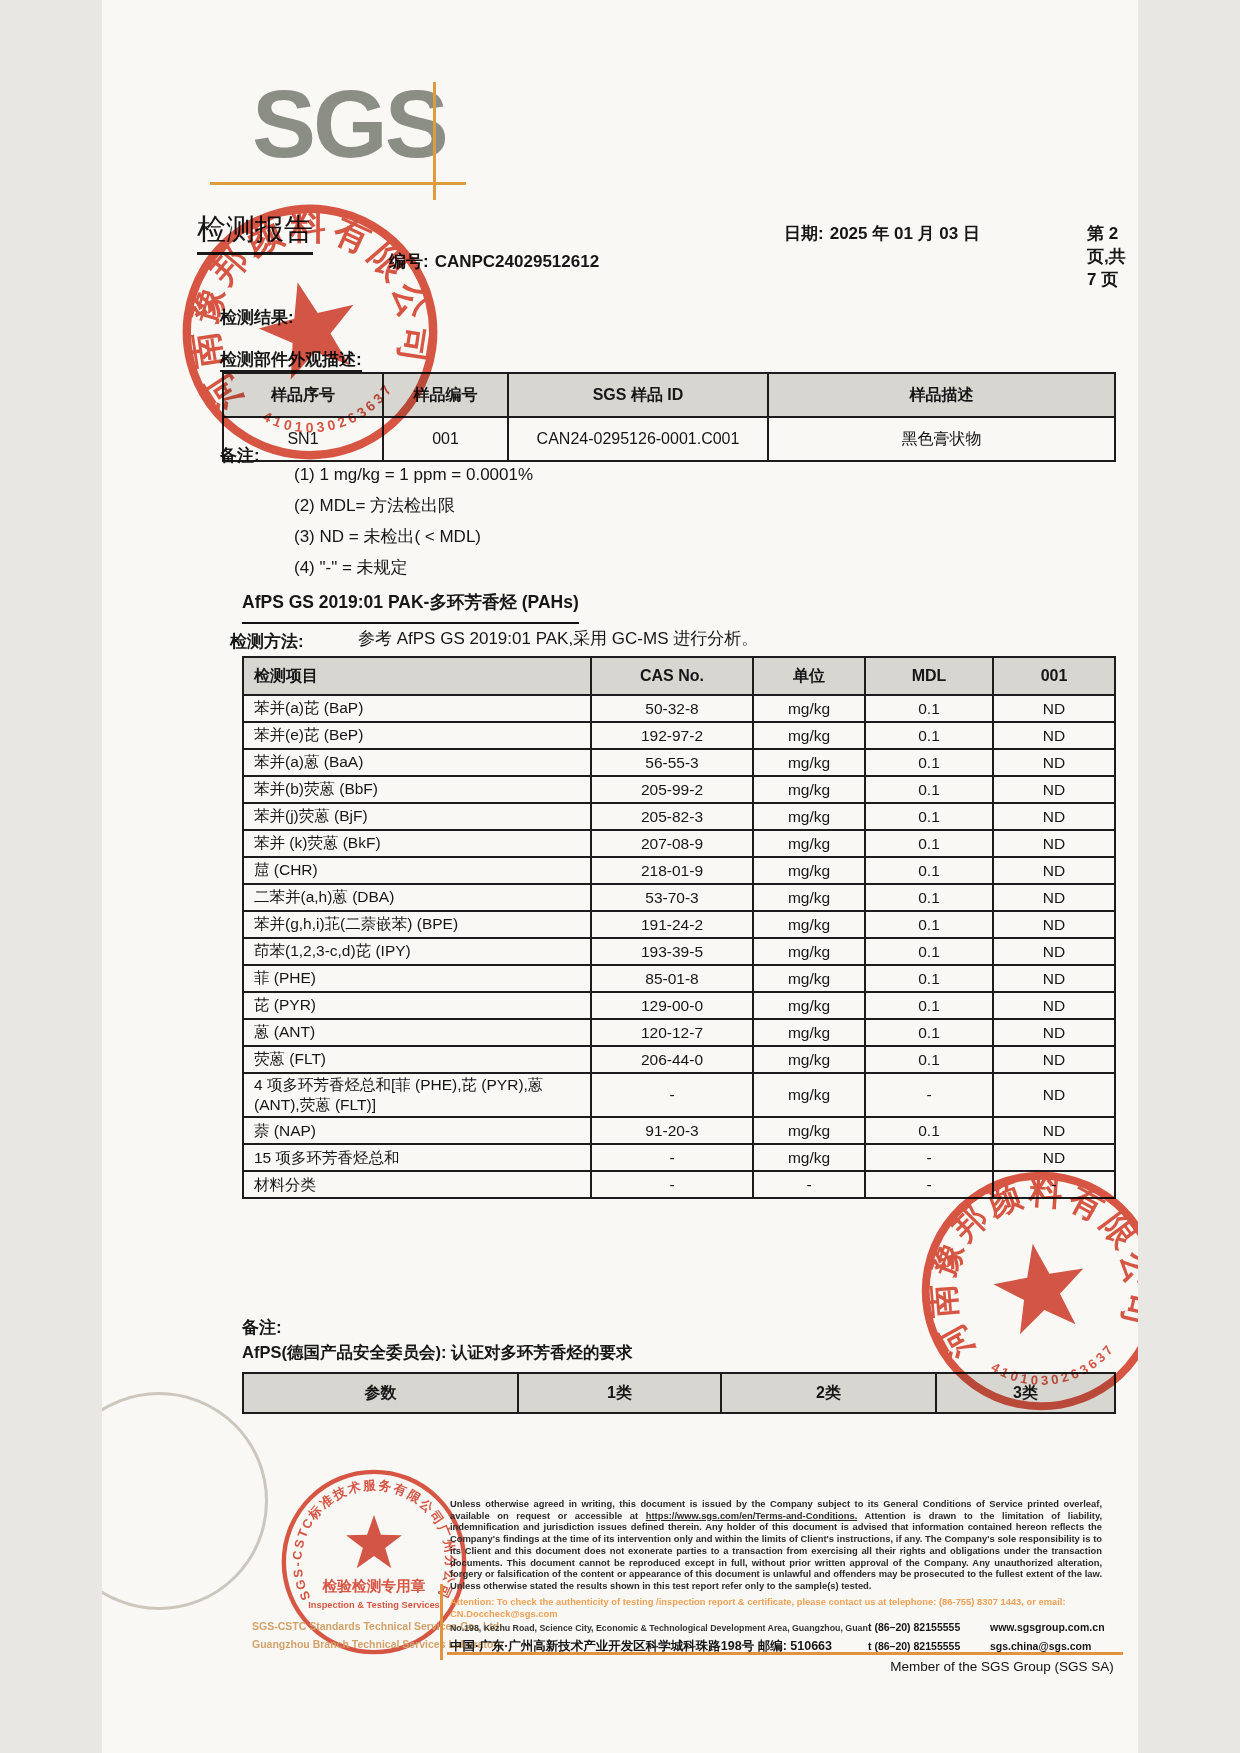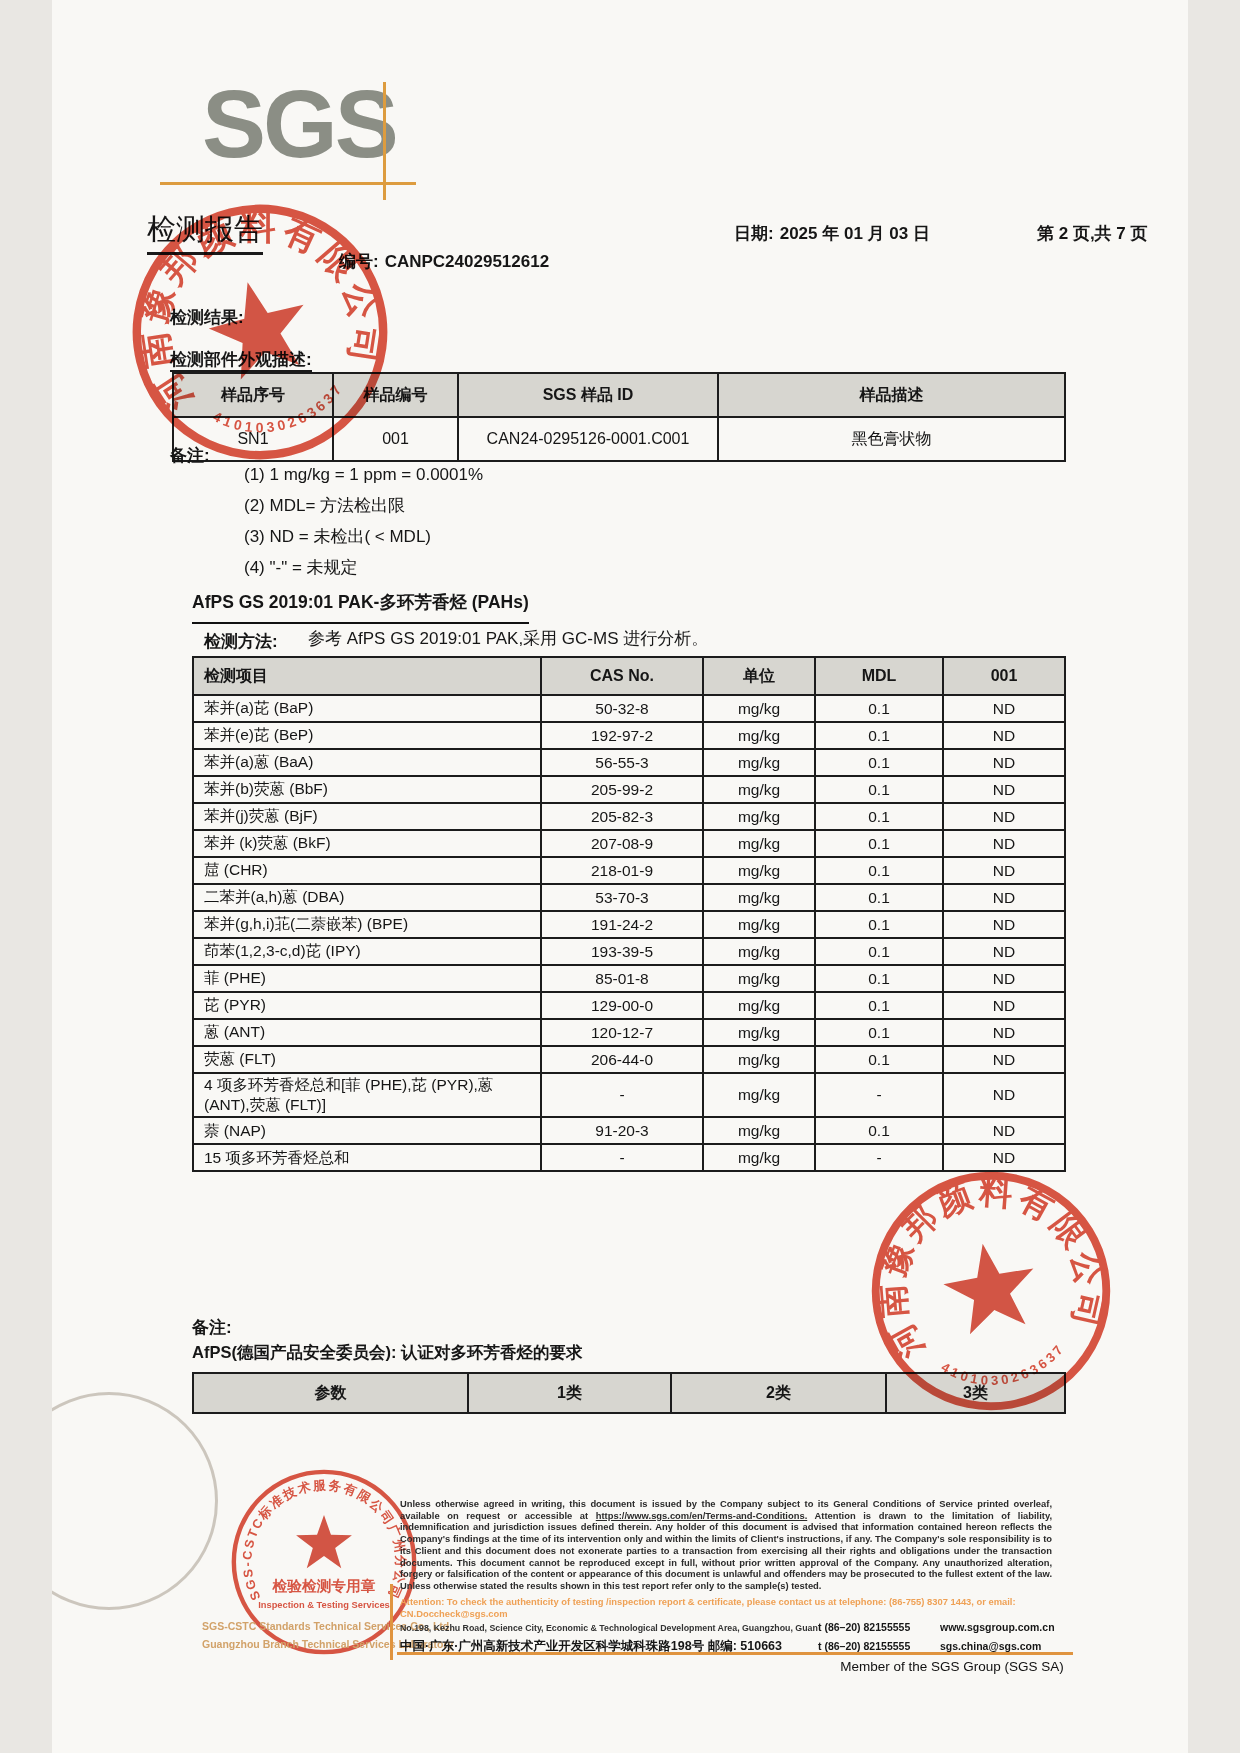--- a/index.html
+++ b/index.html
@@ -1,17 +1,17 @@
 <!DOCTYPE html>
 <html><head>
 <meta charset="utf-8">
 <style>
   html,body{margin:0;padding:0;background:#e9e7e3;}
   #page{
-    position:relative;width:1136px;height:1753px;margin:0 auto;
+    position:relative;width:1036px;height:1753px;margin:0 auto;
     background:#f9f8f5;overflow:hidden;
     font-family:"Liberation Sans","DejaVu Sans",sans-serif;color:#161616;
   }
   .abs{position:absolute;}
   
   .sgs-logo{left:150px;top:76px;font-size:96px;font-weight:700;color:#8b8e85;
     letter-spacing:-3px;line-height:1;}
   .logo-hline{left:108px;top:182px;width:256px;height:3px;background:#dd9c3f;}
   .logo-vline{left:331px;top:82px;width:3px;height:118px;background:#dd9c3f;}
   
@@ -103,21 +103,21 @@
       </tbody>
     </table>
 
   <div class="abs sec-label" style="left:118px;top:444px;">备注:</div>
   <div class="abs note-line" style="left:192px;top:466px;">(1) 1 mg/kg = 1 ppm = 0.0001%</div>
   <div class="abs note-line" style="left:192px;top:497px;">(2) MDL=  方法检出限</div>
   <div class="abs note-line" style="left:192px;top:528px;">(3) ND = 未检出( &lt; MDL)</div>
   <div class="abs note-line" style="left:192px;top:559px;">(4) "-" = 未规定</div>
 
   <div class="abs" style="left:140px;top:590px;"><span class="pah-heading">AfPS GS 2019:01 PAK-多环芳香烃 (PAHs)</span></div>
-  <div class="abs sec-label" style="left:152px;top:630px;">检测方法:</div>
+  <div class="abs sec-label" style="left:128px;top:630px;">检测方法:</div>
   <div class="abs note-line" style="left:256px;top:630px;">参考 AfPS GS 2019:01 PAK,采用 GC-MS 进行分析。</div>
 
   <table class="abs result-table">
     <colgroup>
         <col style="width:348px">
         <col style="width:162px">
         <col style="width:112px">
         <col style="width:128px">
         <col style="width:122px">
       </colgroup>
@@ -242,20 +242,27 @@
       <td>0.1</td>
       <td>ND</td>
     </tr>
         <tr>
       <td class="c0">15 项多环芳香烃总和</td>
       <td>-</td>
       <td>mg/kg</td>
       <td>-</td>
       <td>ND</td>
     </tr>
+        <tr>
+      <td class="c0">材料分类</td>
+      <td>-</td>
+      <td>-</td>
+      <td>-</td>
+      <td>-</td>
+    </tr>
       </tbody>
     </table>
 
   <div class="abs sec-label" style="left:140px;top:1316px;">备注:</div>
   <div class="abs afps-note" style="left:140px;top:1342px;">AfPS(德国产品安全委员会): 认证对多环芳香烃的要求</div>
   <table class="abs class-table">
     <colgroup>
         <col style="width:275px">
         <col style="width:203px">
         <col style="width:215px">

